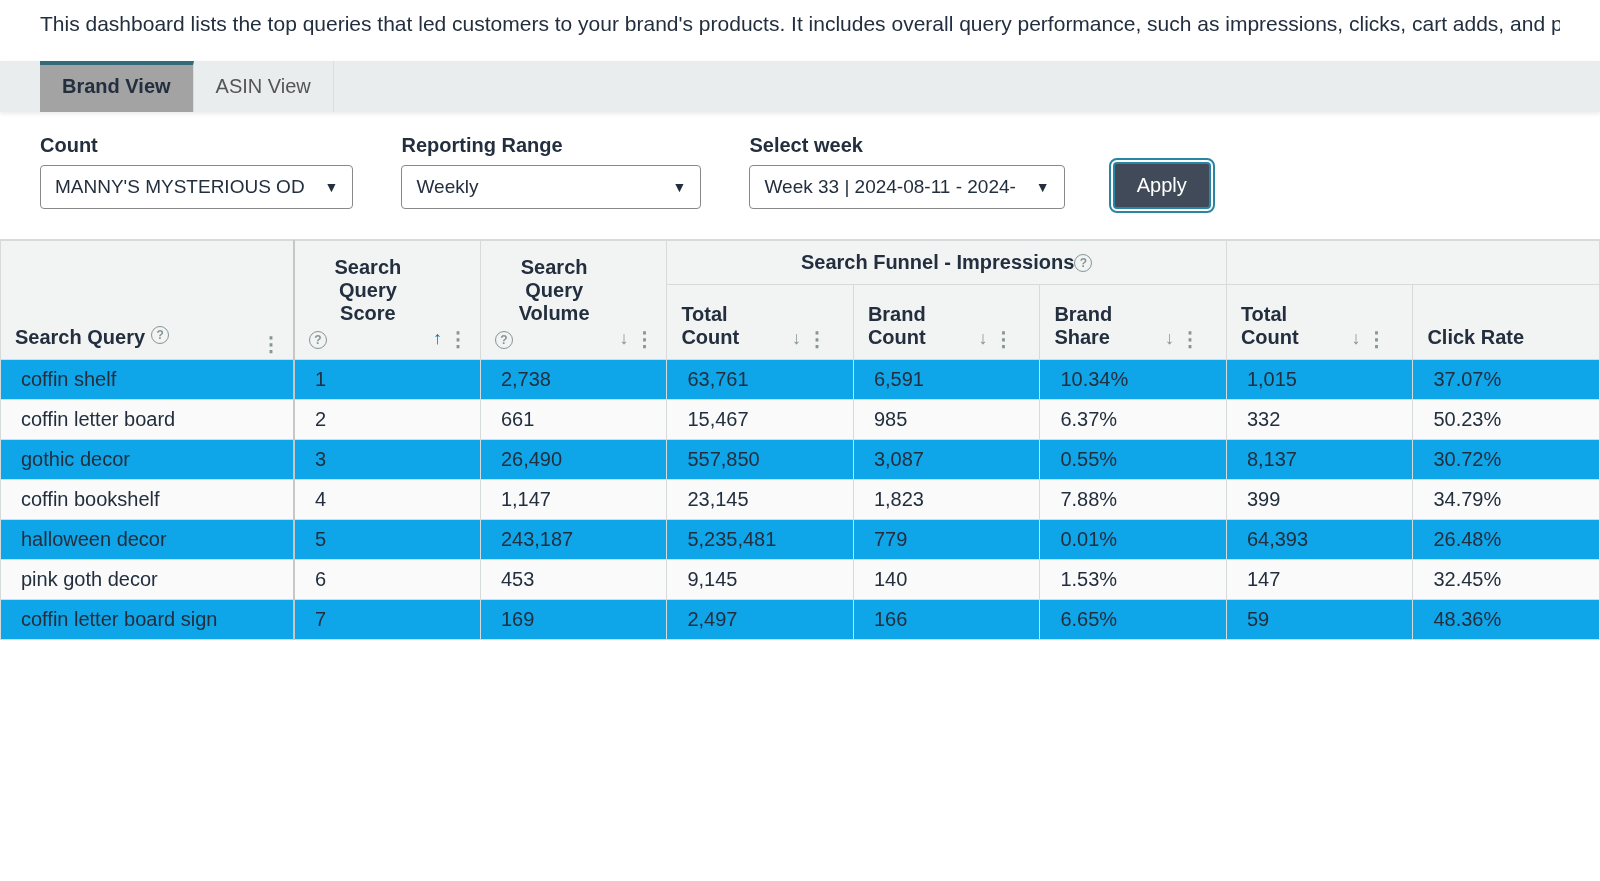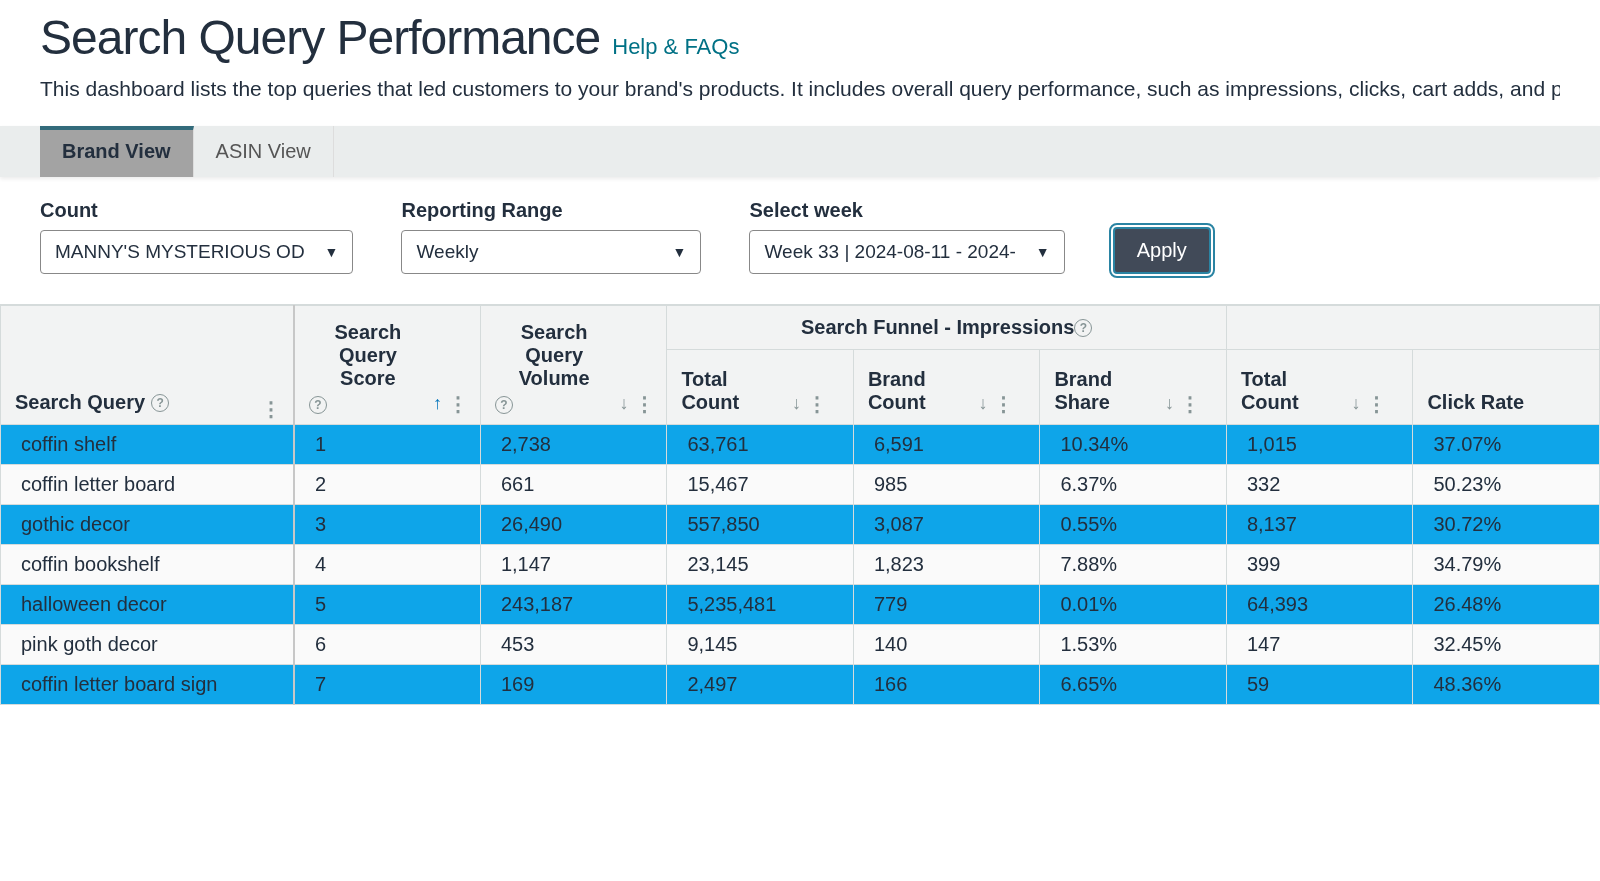--- a/index.html
+++ b/index.html
@@ -105,21 +105,21 @@
   text-align: center;
 }
 thead tr:last-child th {
   background: #f2f3f3;
   padding: 18px 28px 10px 14px;
   font-weight: 700;
   vertical-align: bottom;
   position: relative;
 }
 .th-inner { display: flex; align-items: flex-end; justify-content: space-between; gap: 6px; }
-.th-label { display: flex; align-items: center; gap: 6px; flex-wrap: wrap; }
+.th-label { display: flex; gap: 6px; flex-wrap: wrap; }
 .help-circ {
   display: inline-flex;
   width: 18px; height: 18px;
   border: 1.5px solid #879596;
   border-radius: 50%;
   color: #879596;
   font-size: 12px;
   align-items: center; justify-content: center;
 }
 .sort-arr { color: #879596; font-size: 18px; }
@@ -139,24 +139,20 @@
 .col-bc { width: 178px; }
 .col-bs { width: 178px; }
 .col-tc2 { width: 178px; }
 .col-cr { width: 178px; }
 .group-header { display:flex; align-items:center; justify-content:center; gap:0; }
 </style>
 </head>
 <body>
 
 <div class="header-area">
-  <div class="title-row">
-    <h1>Search Query Performance</h1>
-    <a href="#" class="help-link">Help &amp; FAQs</a>
-  </div>
   <p class="desc">This dashboard lists the top queries that led customers to your brand's products. It includes overall query performance, such as impressions, clicks, cart adds, and purchases of that performance. The Brand view shows query performance across your brand(s). The ASIN view shows the top search queries for a specific ASIN.</p>
 </div>
 
 <div class="tabs-bar">
   <div class="tab active">Brand View</div>
   <div class="tab">ASIN View</div>
 </div>
 
 <div class="filters">
   <div class="filter-col">

